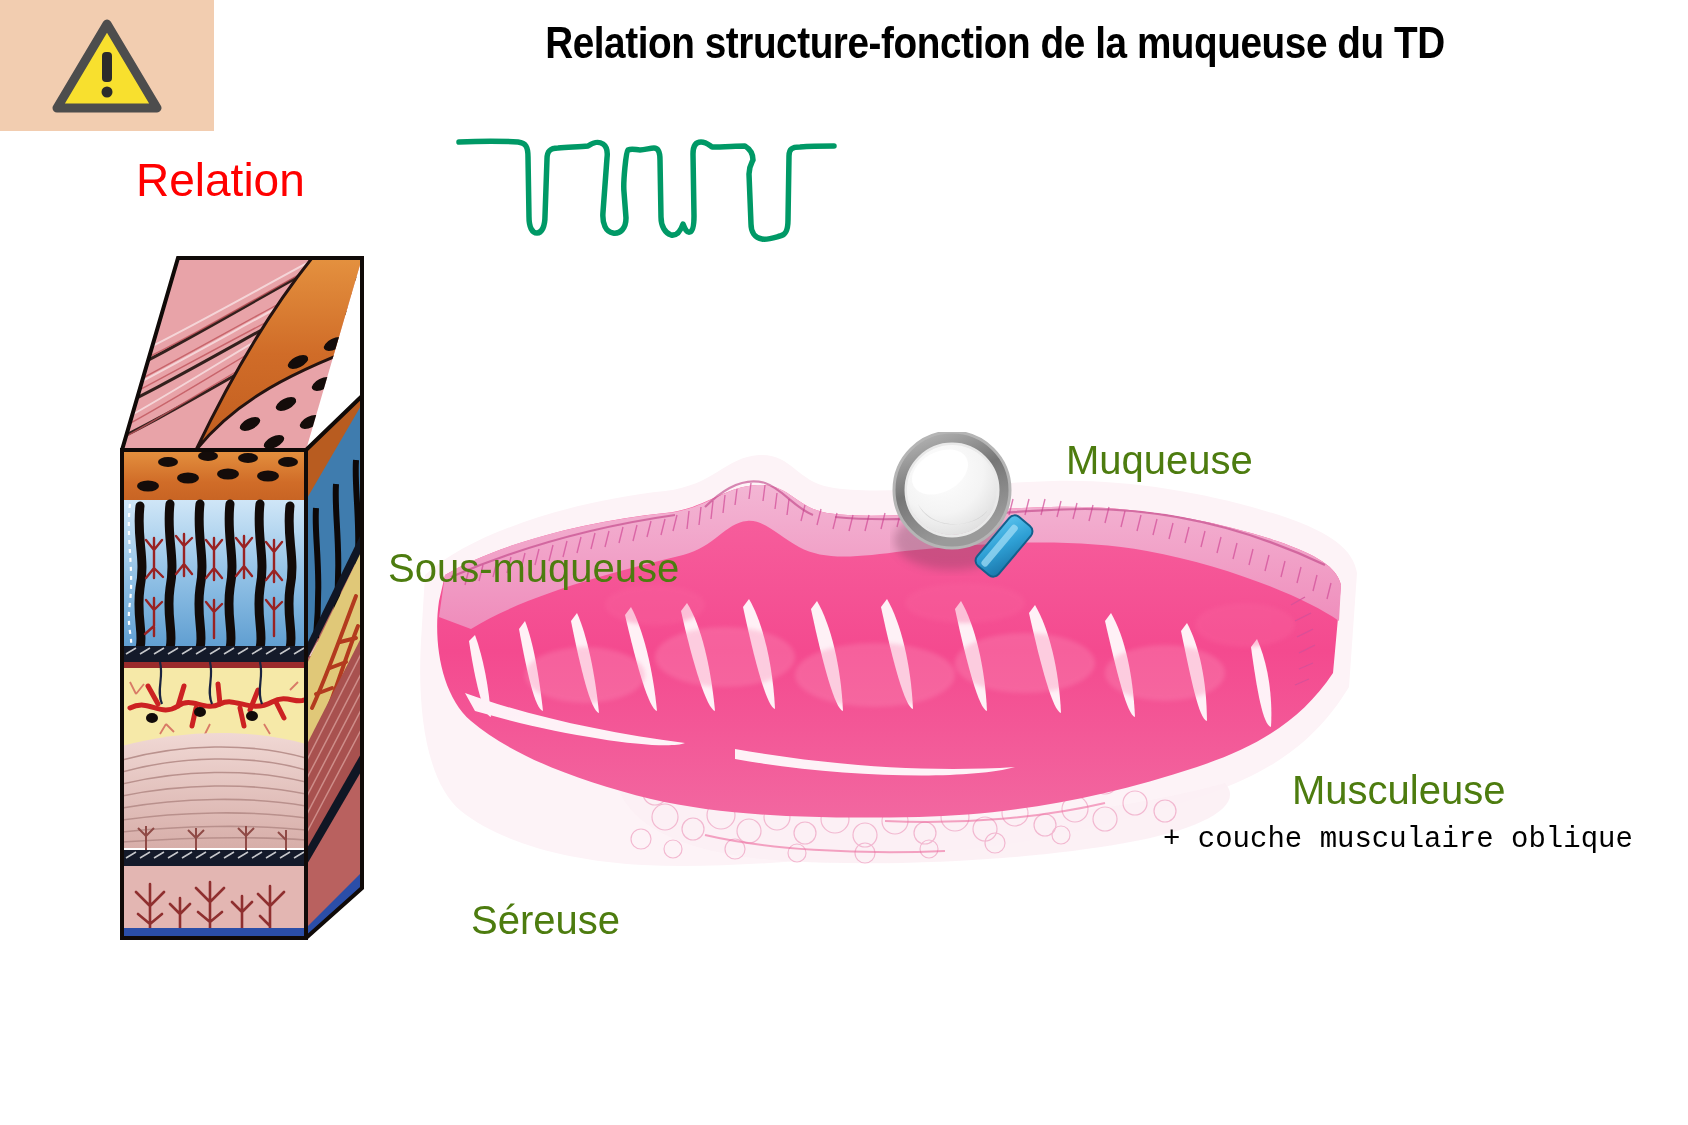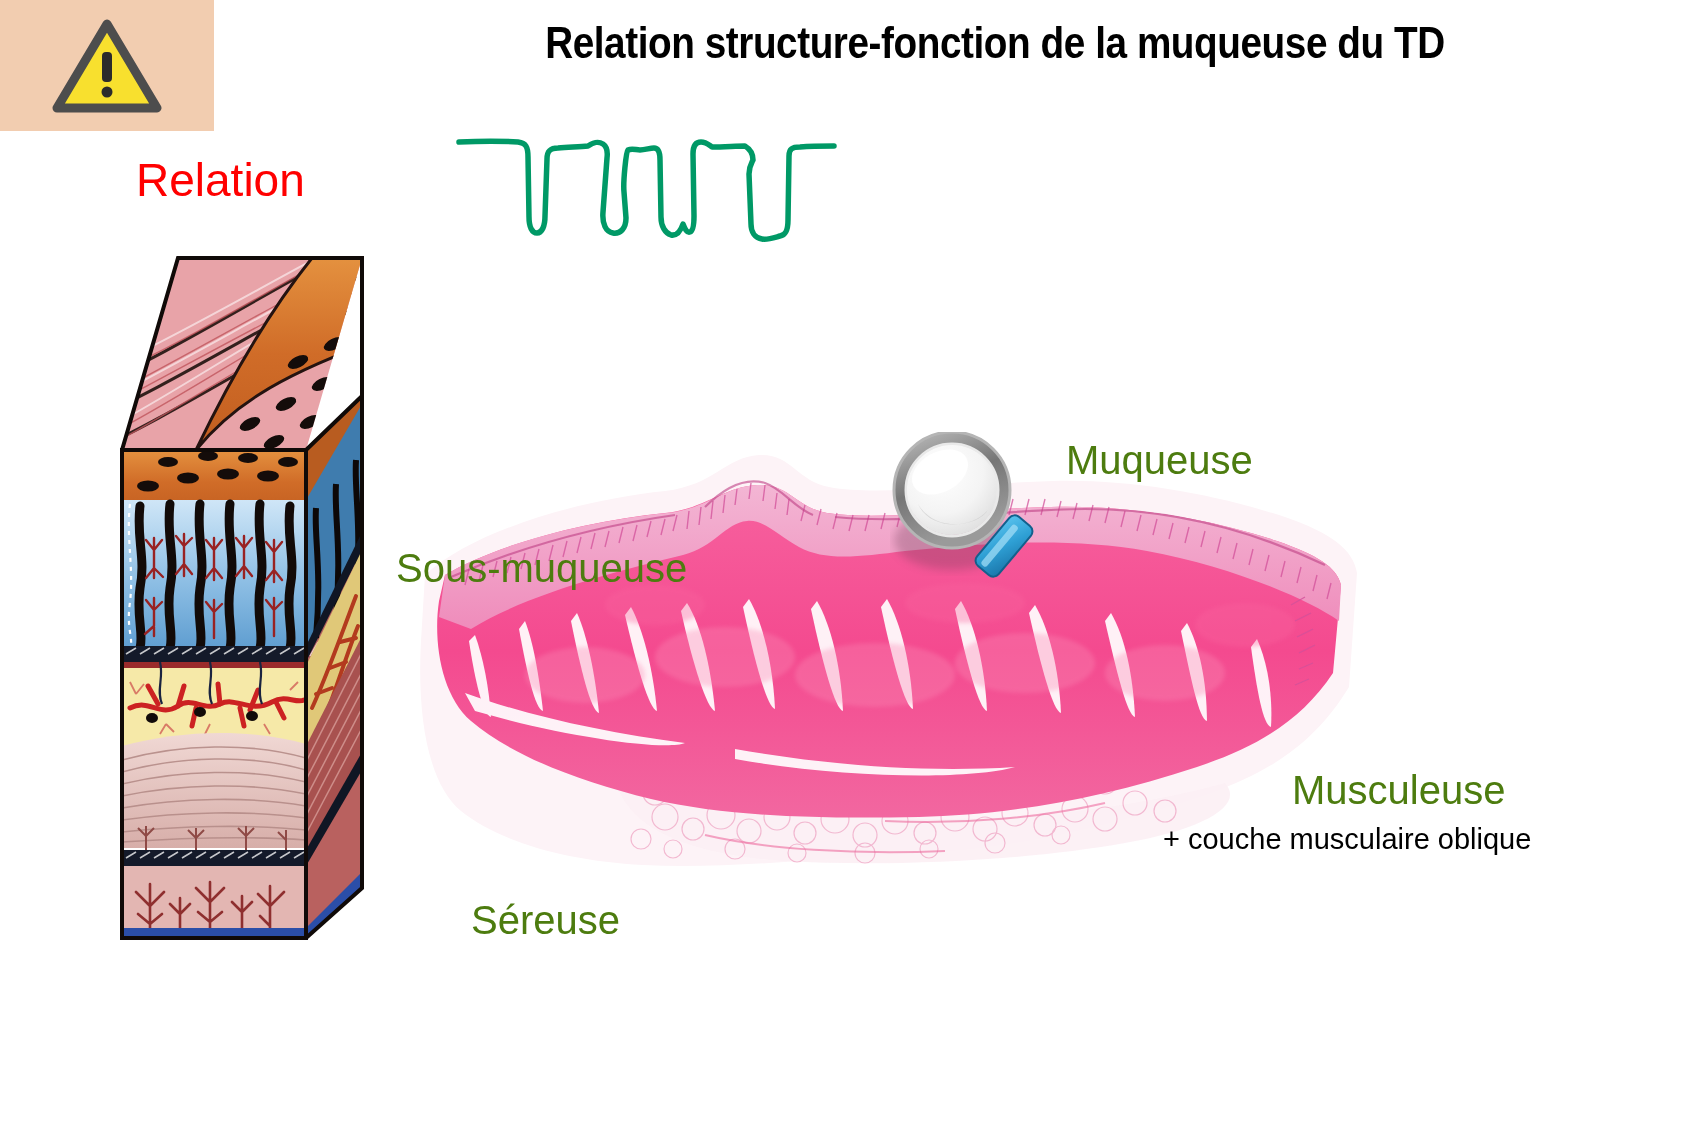--- a/index.html
+++ b/index.html
@@ -95,29 +95,29 @@
   }
 
   
   .slide-label {
     position: absolute;
     color: #4d7c0f;
     font-size: 40px;
     white-space: nowrap;
   }
   #label-muqueuse    { left: 1066px; top: 438px; }
-  #label-sous-muqueuse { left: 396px; top: 546px; }
+  #label-sous-muqueuse { left: 388px; top: 546px; }
   #label-musculeuse  { left: 1292px; top: 768px; }
   #label-sereuse     { left: 471px; top: 898px; }
 
   #note-oblique {
     position: absolute;
     left: 1163px;
     top: 823px;
-    font-family: Liberation Sans, sans-serif;
+    font-family: Liberation Mono, monospace;
     font-size: 29px;
     color: #000000;
     white-space: nowrap;
   }
 </style>
 </head>
 <body>
 
 <div id="warning-badge">
   <svg width="110" height="96" viewBox="0 0 110 96">

